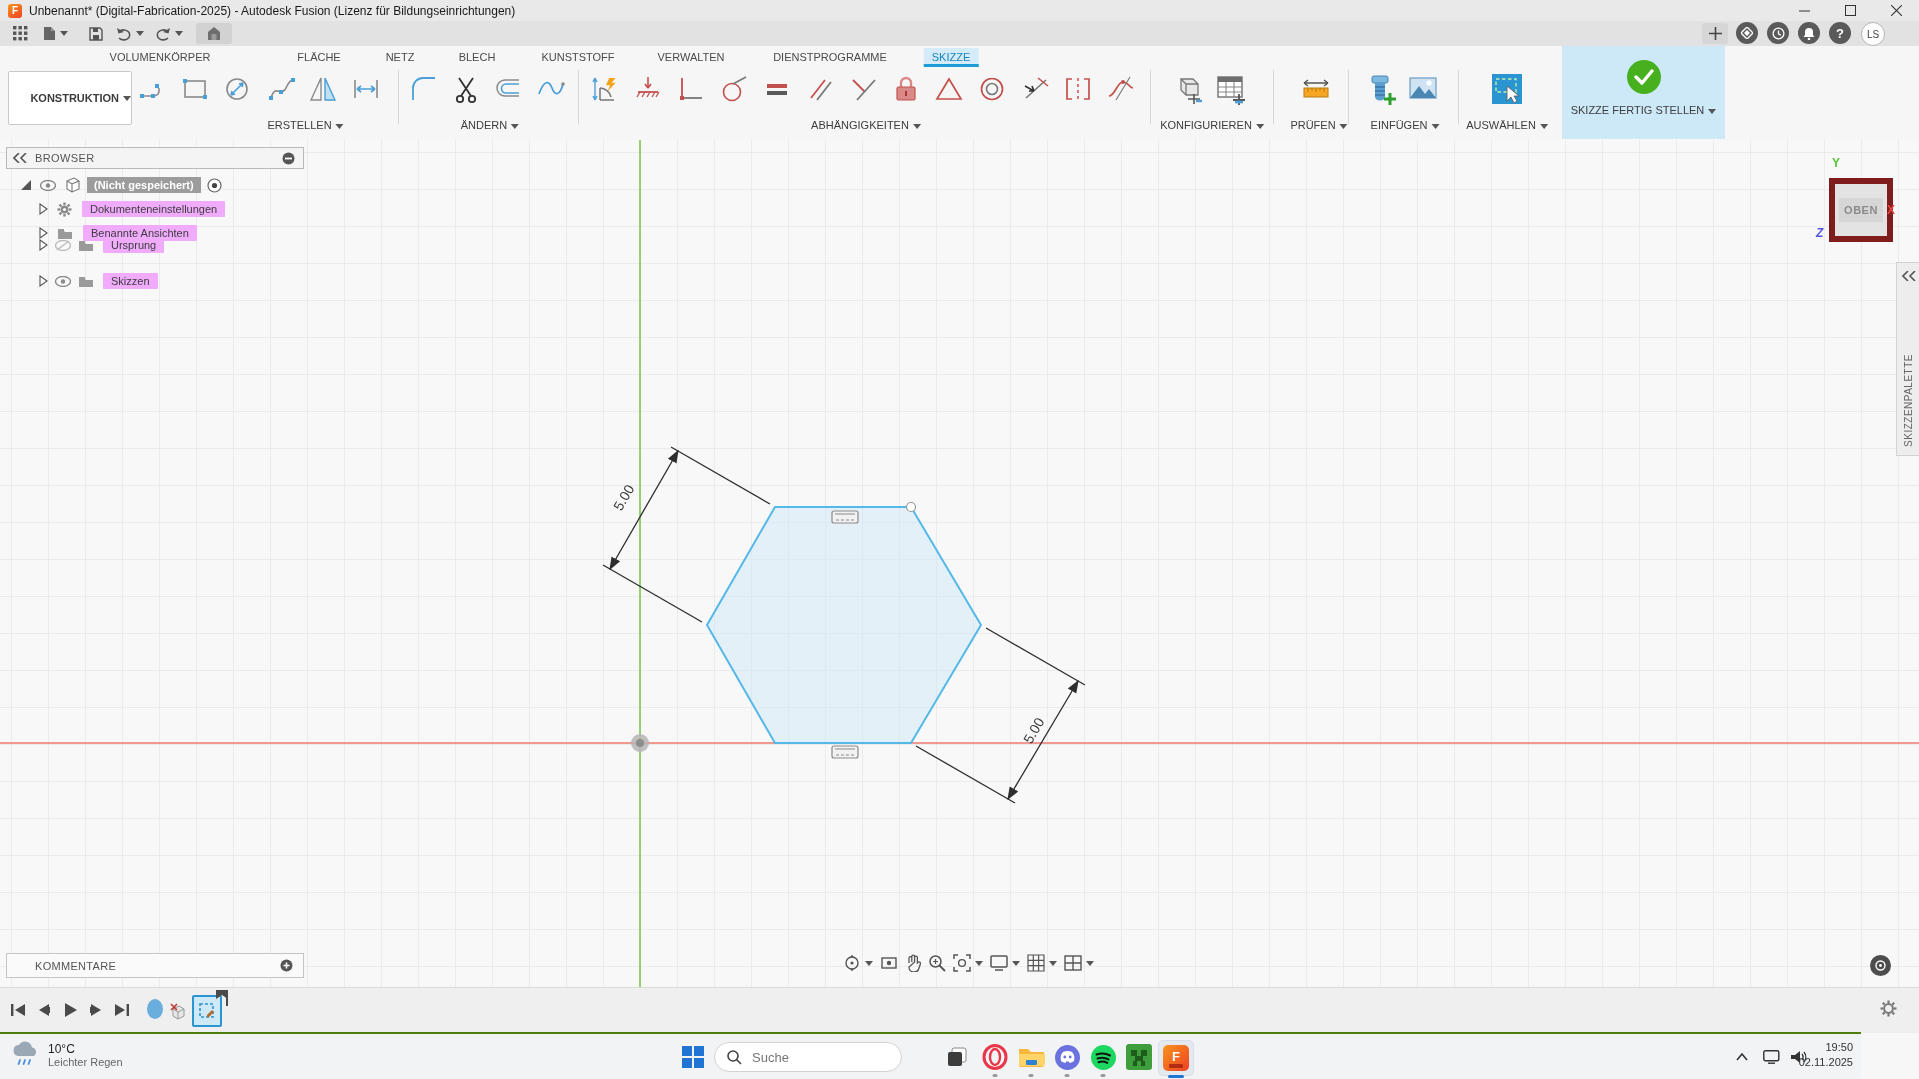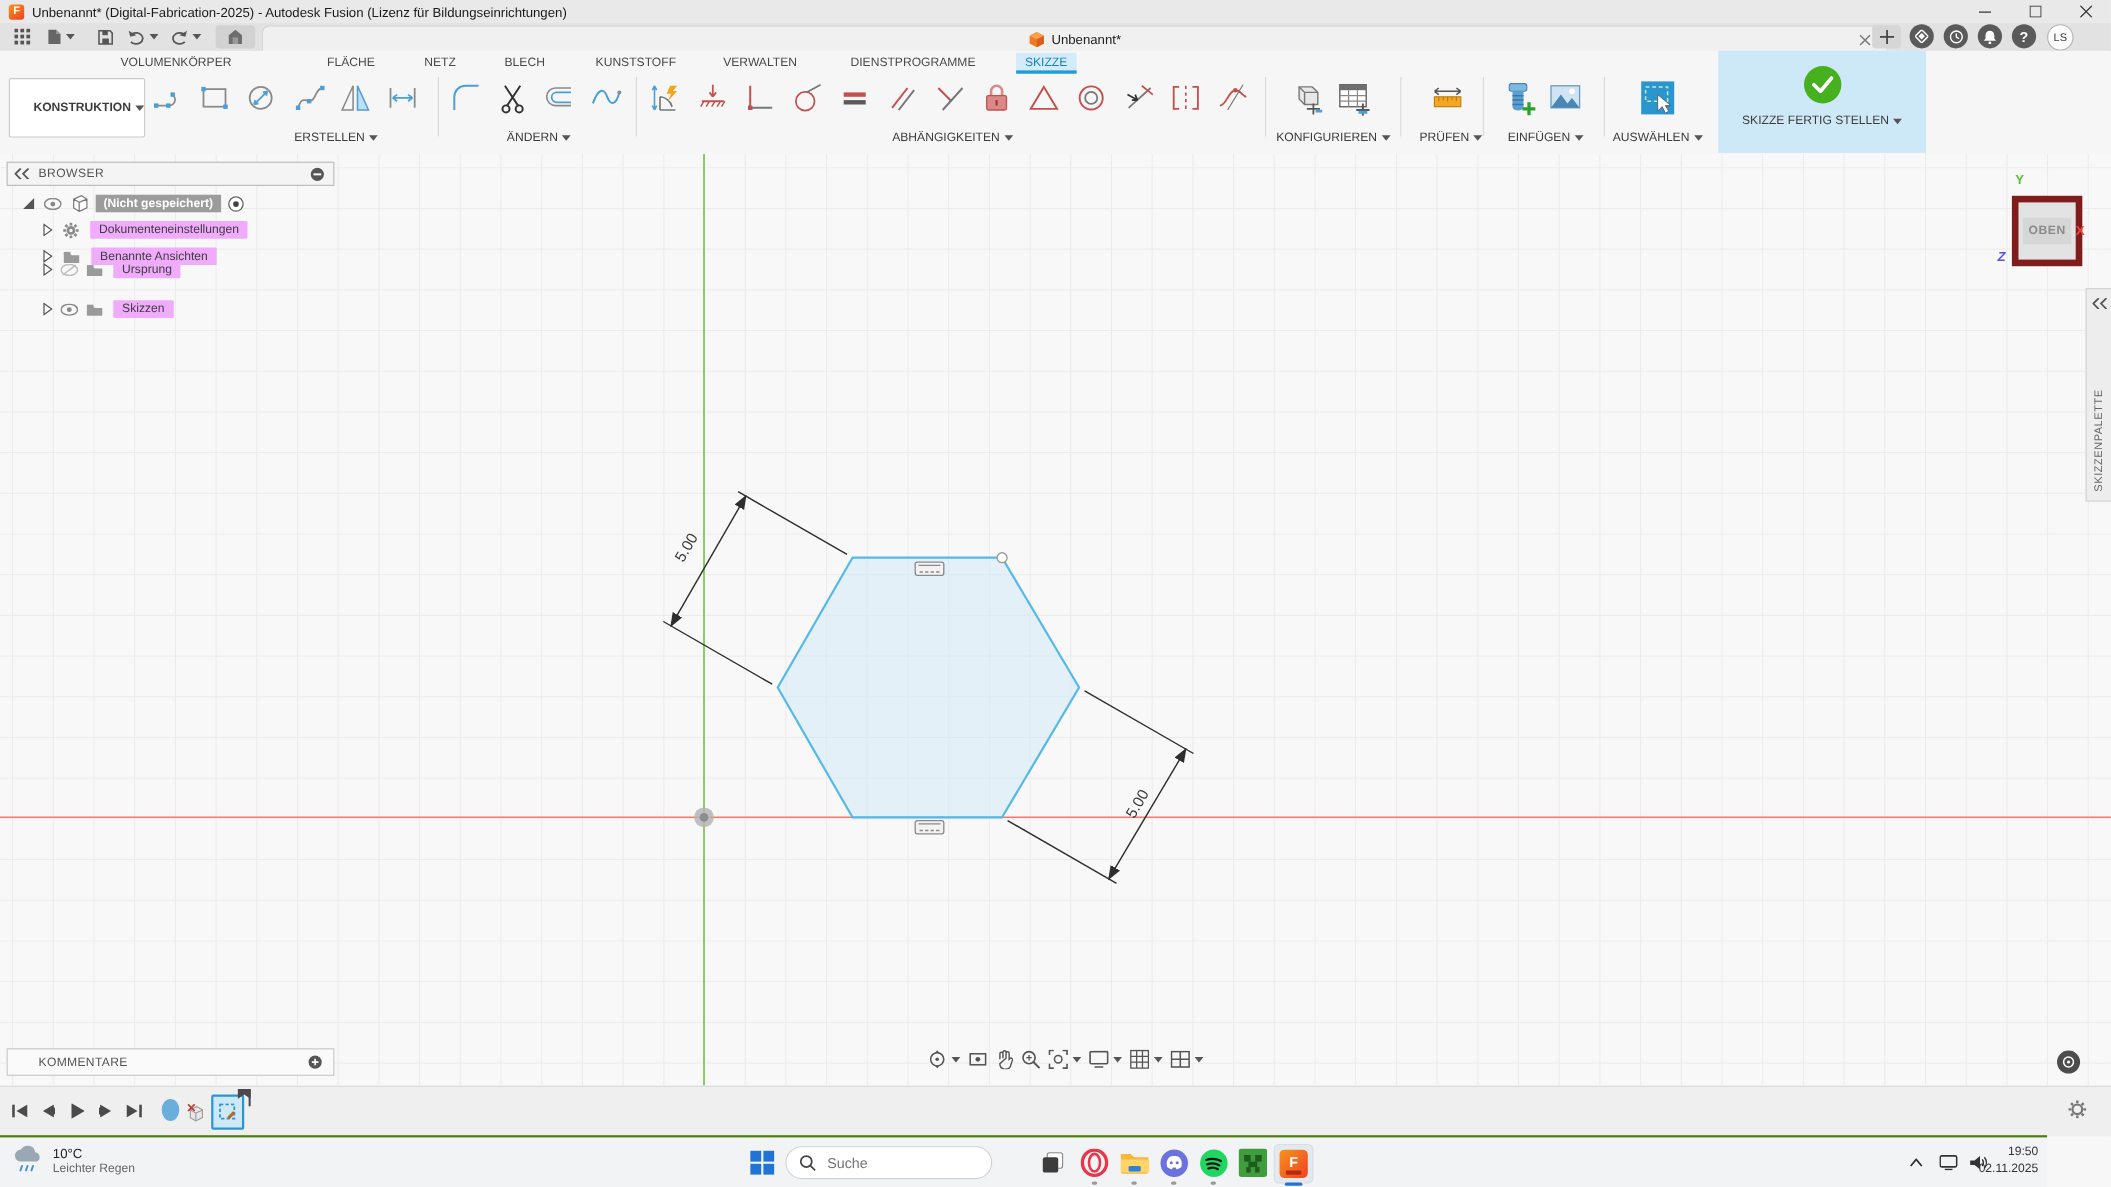--- a/index.html
+++ b/index.html
@@ -23,21 +23,21 @@
   .circbtn.q::after{content:"?";color:#fff;font-size:13px;font-weight:bold;}
   #avatar{width:22px;height:22px;border-radius:50%;background:#fdfdfd;border:1px solid #b5b5b5;display:flex;align-items:center;justify-content:center;font-size:10px;color:#444;position:absolute;top:1px;}
   
   #ribbon{left:0;top:46px;width:1919px;height:94px;background:#f6f6f6;border-bottom:1px solid #cfcfcf;}
   .rtab{position:absolute;top:2px;transform:translateX(-50%);font-size:11px;color:#4a4a4a;padding:3px 8px 4px;white-space:nowrap;cursor:pointer;}
   .rtab.active{background:#d4ebf9;color:#1884bf;border-bottom:3px solid #1e9cd7;padding-bottom:1px;}
   #konstr{position:absolute;left:8px;top:25px;width:122px;height:52px;background:#fff;border:1px solid #c9c9c9;border-radius:2px;display:flex;align-items:center;justify-content:flex-end;font-size:11px;font-weight:bold;color:#3c3c3c;cursor:pointer;}
   .ticon{position:absolute;top:26px;width:34px;height:34px;transform:translateX(-50%);display:flex;align-items:center;justify-content:center;cursor:pointer;border-radius:2px;}
   .glabel{position:absolute;top:73px;transform:translateX(-50%);font-size:11px;color:#3c3c3c;white-space:nowrap;cursor:pointer;}
   .rdiv{position:absolute;top:24px;width:1px;height:54px;background:#d8d8d8;}
-  #finishblk{position:absolute;left:1562px;top:0px;width:189px;height:93px;background:#cde9f8;display:flex;flex-direction:column;align-items:center;cursor:pointer;}
+  #finishblk{position:absolute;left:1562px;top:0px;width:163px;height:93px;background:#cde9f8;display:flex;flex-direction:column;align-items:center;cursor:pointer;}
   #finishblk .chk{margin-top:14px;width:34px;height:34px;border-radius:50%;background:#46b01f;display:flex;align-items:center;justify-content:center;}
   #finishblk .flabel{margin-top:10px;font-size:11px;color:#3c3c3c;}
   
   #canvas{left:0;top:140px;width:1919px;height:847px;background:#f8f8f8;
     background-image:linear-gradient(#ebebeb 1px,transparent 1px),linear-gradient(90deg,#ebebeb 1px,transparent 1px);
     background-size:37px 37px;background-position:11px 12px;}
   
   #browserhdr{left:6px;top:147px;width:296px;height:20px;background:#f4f4f4;border:1px solid #b9b9b9;display:flex;align-items:center;font-size:11px;color:#555;letter-spacing:.4px;}
   .trow{position:absolute;display:flex;align-items:center;height:18px;font-size:11px;color:#3d3d3d;cursor:pointer;}
   .pill{background:#f0abfc;padding:2px 8px;border-radius:1px;white-space:nowrap;}
@@ -141,31 +141,20 @@
       </svg>
       <i class="caret"></i>
   </div>
   <div class="qat" style="left:196px;width:36px;background:#d2d2d2;border-radius:3px;">
     <svg width="16" height="15">
         <path d="M8 1 l6 5 v8 h-12 v-8 z" fill="#6e6e6e"></path>
         <rect x="5.5" y="8" width="5" height="6" fill="#9a9a9a"></rect>
       </svg>
   </div>
 
-  <div id="doctab">
-    <svg width="15" height="16">
-        <path d="M7.5 1 L14 4.5 V11.5 L7.5 15 L1 11.5 V4.5 Z" fill="#f07922"></path>
-        <path d="M7.5 1 L14 4.5 L7.5 8 L1 4.5 Z" fill="#f9a050"></path>
-        <path d="M7.5 8 L14 4.5 V11.5 L7.5 15 Z" fill="#d9601a"></path>
-      </svg>
-    <span class="lbl">Unbenannt*</span>
-    <div class="closex"><svg width="11" height="11">
-          <path d="M1 1 L10 10 M10 1 L1 10" stroke="#777" stroke-width="1.3"></path>
-        </svg></div>
-  </div>
 
   <div class="qat" style="left:1702px;width:26px;background:#d6d6d6;border-radius:3px;">
     <svg width="13" height="13">
         <path d="M6.5 0 V13 M0 6.5 H13" stroke="#444" stroke-width="1.6"></path>
       </svg>
   </div>
   <div class="circbtn" style="left:1736px;">
     <svg width="12" height="12">
         <path d="M6 0 L12 6 L6 12 L0 6 Z" fill="none" stroke="#fff" stroke-width="1.4"></path>
         <path d="M6 3 L9 6 L6 9 L3 6 Z" fill="#fff"></path>

